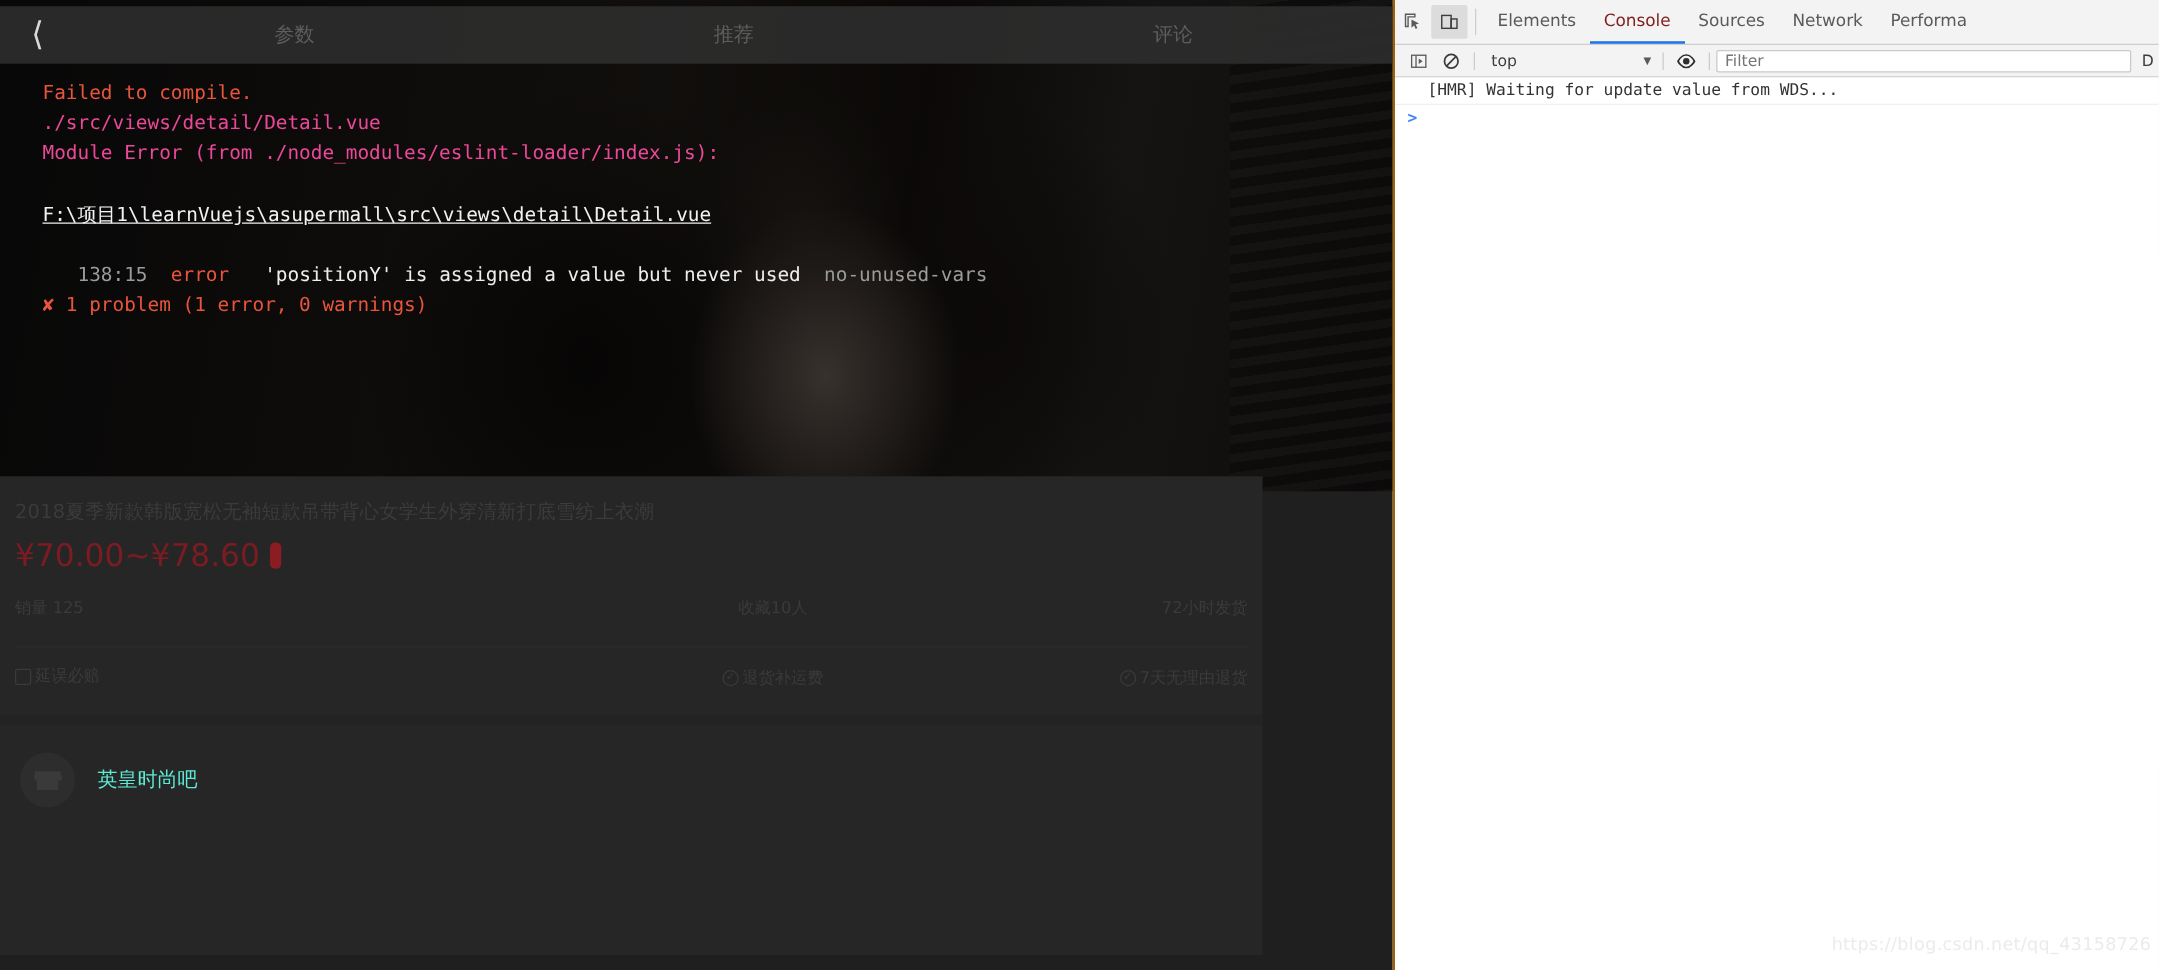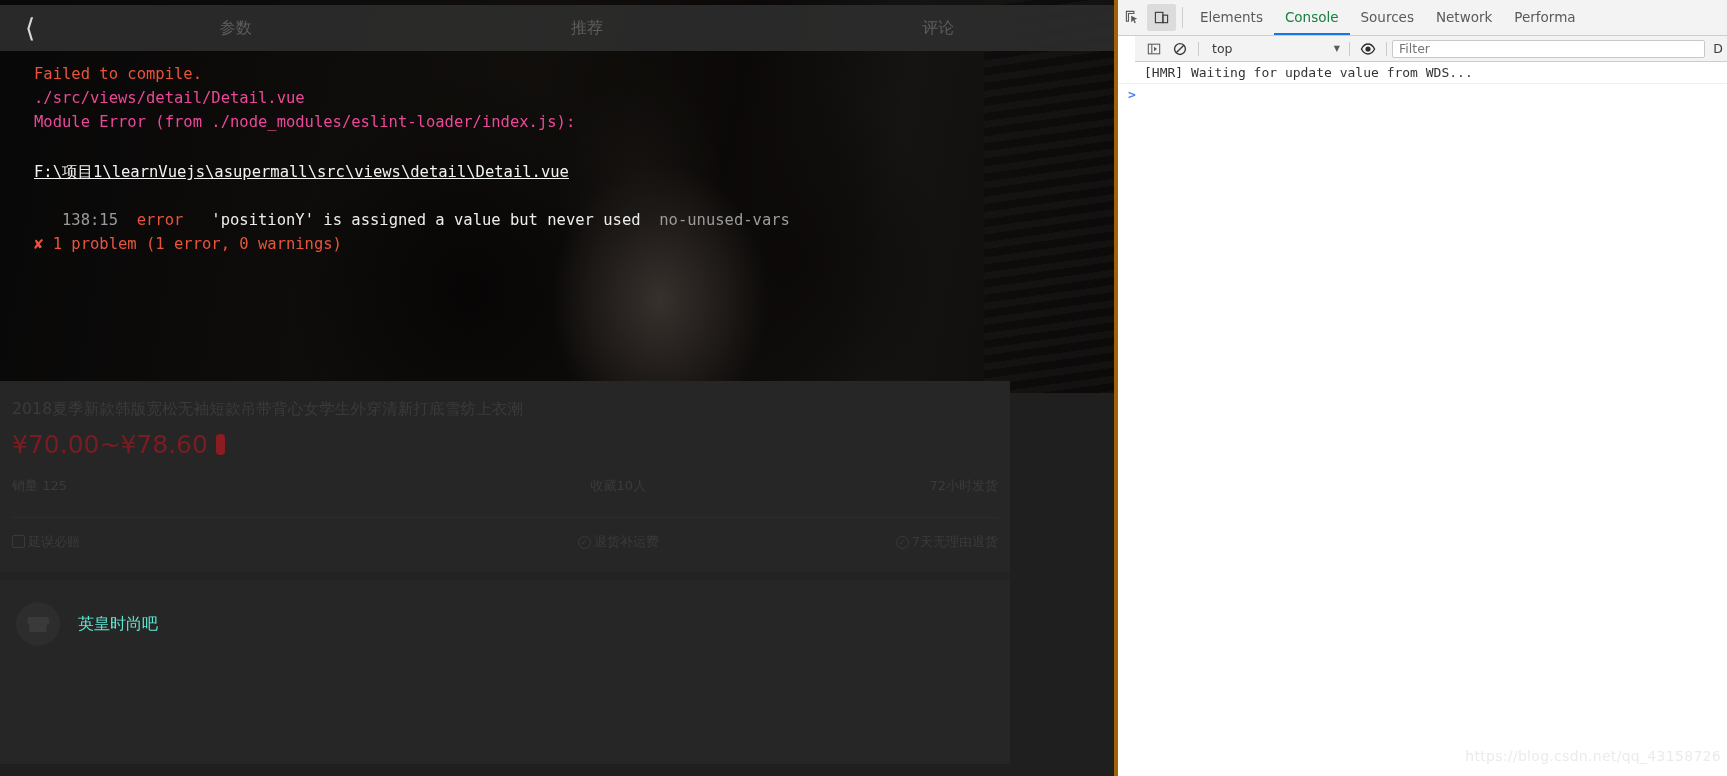--- a/index.html
+++ b/index.html
@@ -139,50 +139,49 @@
   .err-kw  { color: #e8553c; }
   .err-msg { color: #ededed; }
   .err-rule{ color: #9b9b9b; }
   #err-summary { color: #e8553c; margin-top: 26px; }
 
   
   #devtools {
     width: 613px; height: 776px;
     background: #ffffff;
     display: flex; flex-direction: column;
-    border-left: 4px solid #a16207;
+    border-left: 2px solid #a16207;
     font-family: "DejaVu Sans", sans-serif;
   }
   #dt-tabbar {
     height: 36px; background: #f3f3f3;
     border-bottom: 1px solid #cdcdcd;
     display: flex; align-items: stretch;
     flex: 0 0 36px;
   }
   .dt-icon-btn {
     width: 29px; display: flex; align-items: center; justify-content: center;
     cursor: pointer;
   }
   .dt-icon-btn.on { background: #dcdcdc; border-radius: 2px; margin: 4px 0; }
   #dt-sep1 { width: 1px; background: #cdcdcd; margin: 7px 6px; }
   .dt-tab {
     display: flex; align-items: center; padding: 0 11px;
     font-size: 13.5px; color: #5a5a5a; cursor: pointer;
     border-bottom: 2px solid transparent;
     white-space: nowrap;
   }
-  .dt-tab.active { color: #15803d; border-bottom-color: #1a73e8; }
+  .dt-tab.active { color: #7f1d1d; border-bottom-color: #1a73e8; }
 
   #dt-toolbar {
     height: 26px; background: #f3f3f3;
     border-bottom: 1px solid #cdcdcd;
     display: flex; align-items: center;
     flex: 0 0 26px;
     padding-left: 6px;
-    margin-left: 17px;
   }
   .tb-icon { width: 26px; display: flex; align-items: center; justify-content: center; cursor: pointer; }
   .tb-sep { width: 1px; height: 14px; background: #cbcbcb; margin: 0 5px; }
   #ctx-select {
     display: flex; align-items: center; justify-content: space-between;
     width: 140px; padding: 0 4px 0 8px;
     font-size: 12.5px; color: #3c3c3c; cursor: pointer;
   }
   #ctx-caret { font-size: 8px; color: #5a5a5a; font-family: "DejaVu Sans", sans-serif; }
   #filter-input {

